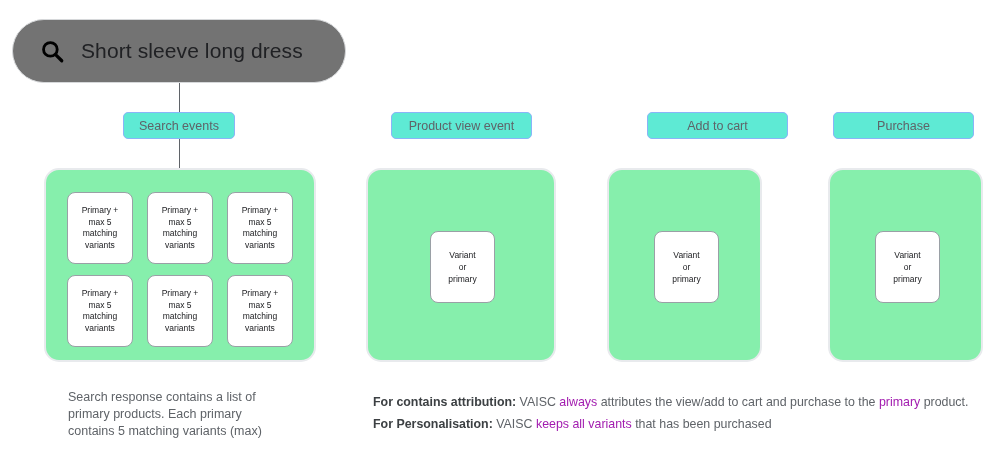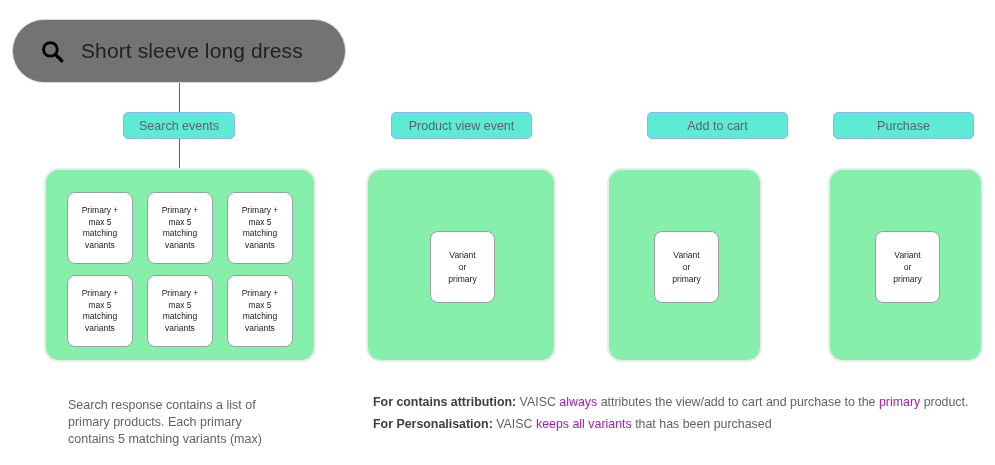--- a/index.html
+++ b/index.html
@@ -95,21 +95,20 @@
   }
   .card.variant { font-size: 8.5px; line-height: 12px; }
   .card span { display: block; }
 
   
   .caption {
     position: absolute;
     font-size: 12.5px;
     line-height: 17px;
     color: #5f6368;
-    margin-top: 8px;
   }
   .note {
     position: absolute;
     font-size: 12.4px;
     line-height: 21px;
     color: #5f6368;
     white-space: nowrap;
   }
   .note b { color: #3c4043; font-weight: bold; }
   .hl { color: #a21caf; }

